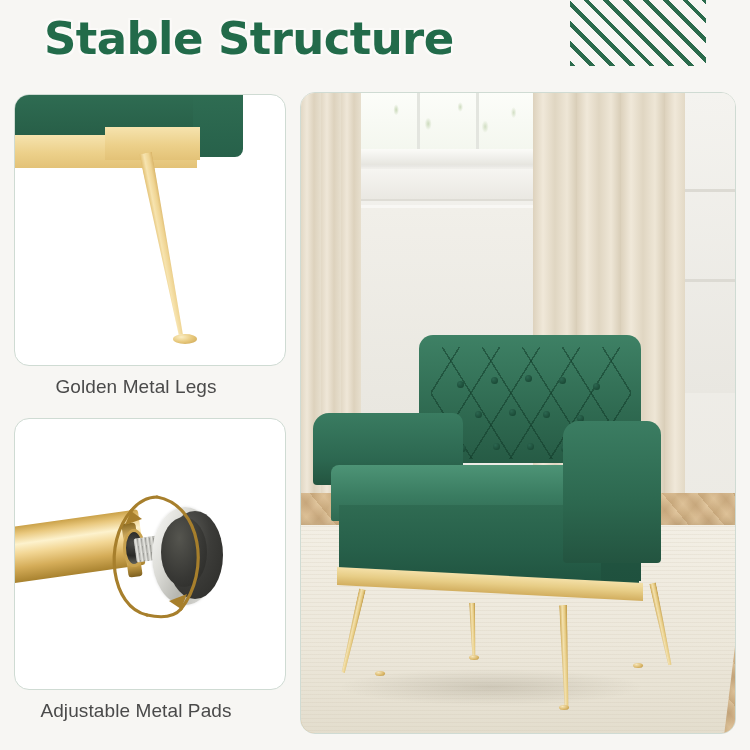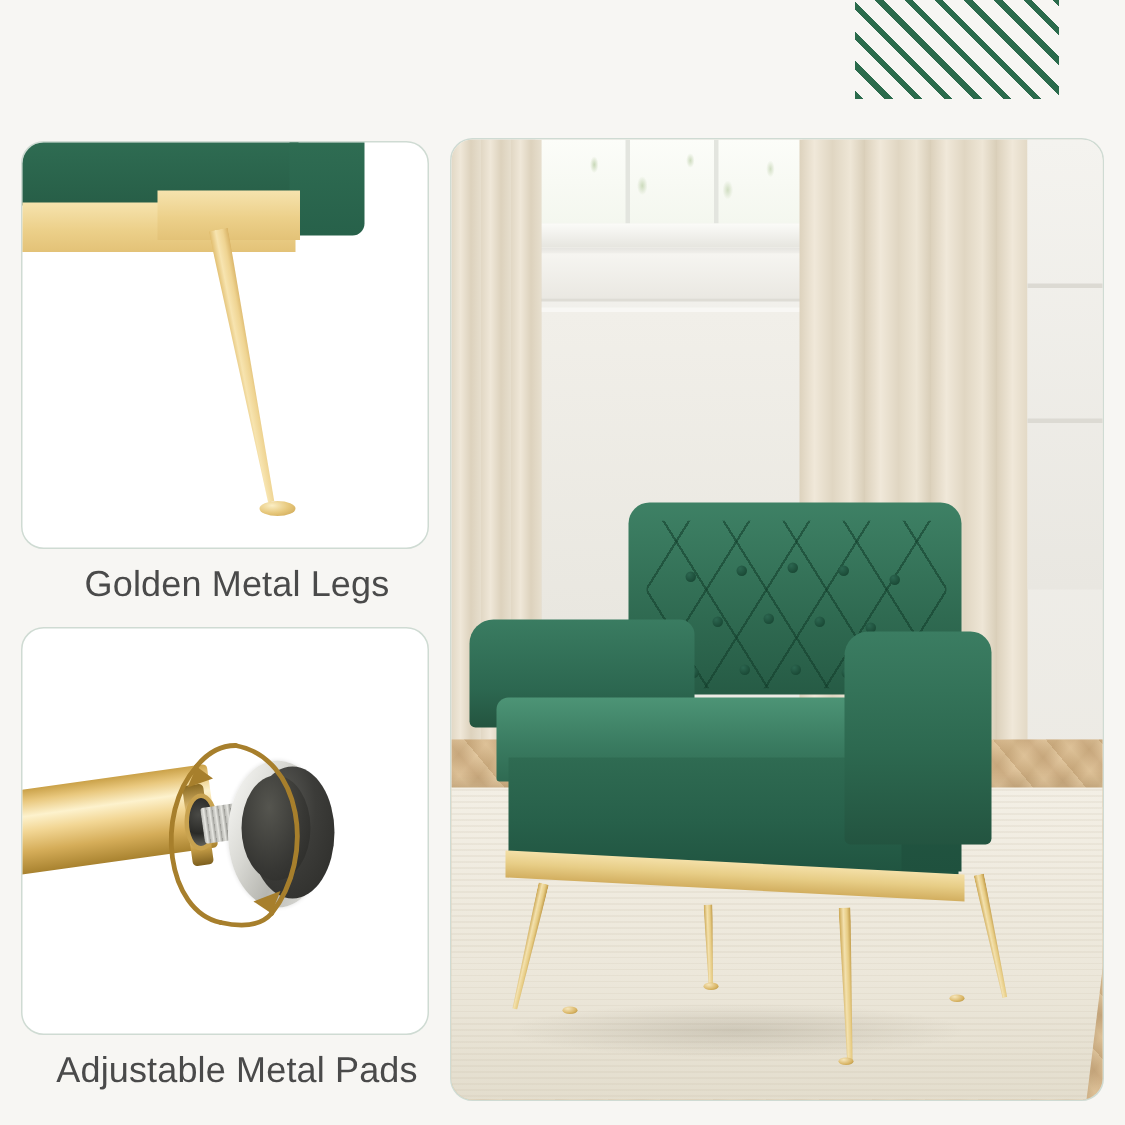--- a/index.html
+++ b/index.html
@@ -61,24 +61,24 @@
     background: #ffffff;
     border: 1px solid #cfdbd3;
     border-radius: 15px;
     overflow: hidden;
   }
   #card-legs  { top: 94px;  height: 272px; }
   #card-pads  { top: 418px; height: 272px; }
 
   .inset-caption {
     position: absolute;
-    left: 22px;
+    left: 0;
     width: 272px;
     text-align: center;
-    font-size: 24px;
+    font-size: 19px;
     color: #4a4a4a;
     font-family: "Liberation Sans", sans-serif;
     letter-spacing: 0.1px;
   }
   #caption-legs { top: 376px; }
   #caption-pads { top: 700px; }
 
   .inset-art { position: absolute; inset: 0; }
 
   
@@ -340,20 +340,21 @@
   .shadow-soft {
     position: absolute;
     border-radius: 50%;
     background: radial-gradient(ellipse, rgba(90,80,60,0.18) 0%, rgba(90,80,60,0) 72%);
   }
 </style>
 </head>
 <body>
 
 <div class="header">
+  <div class="page-title">Stable Structure</div>
   <div class="stripe-block"></div>
 </div>
 
 <div class="inset-card" id="card-legs">
   <div class="inset-art">
     <div class="c1-green-rail"></div>
     <div class="c1-green-block"></div>
     <div class="c1-gold-band"></div>
     <div class="c1-gold-band-2"></div>
     <div class="c1-leg"></div>

